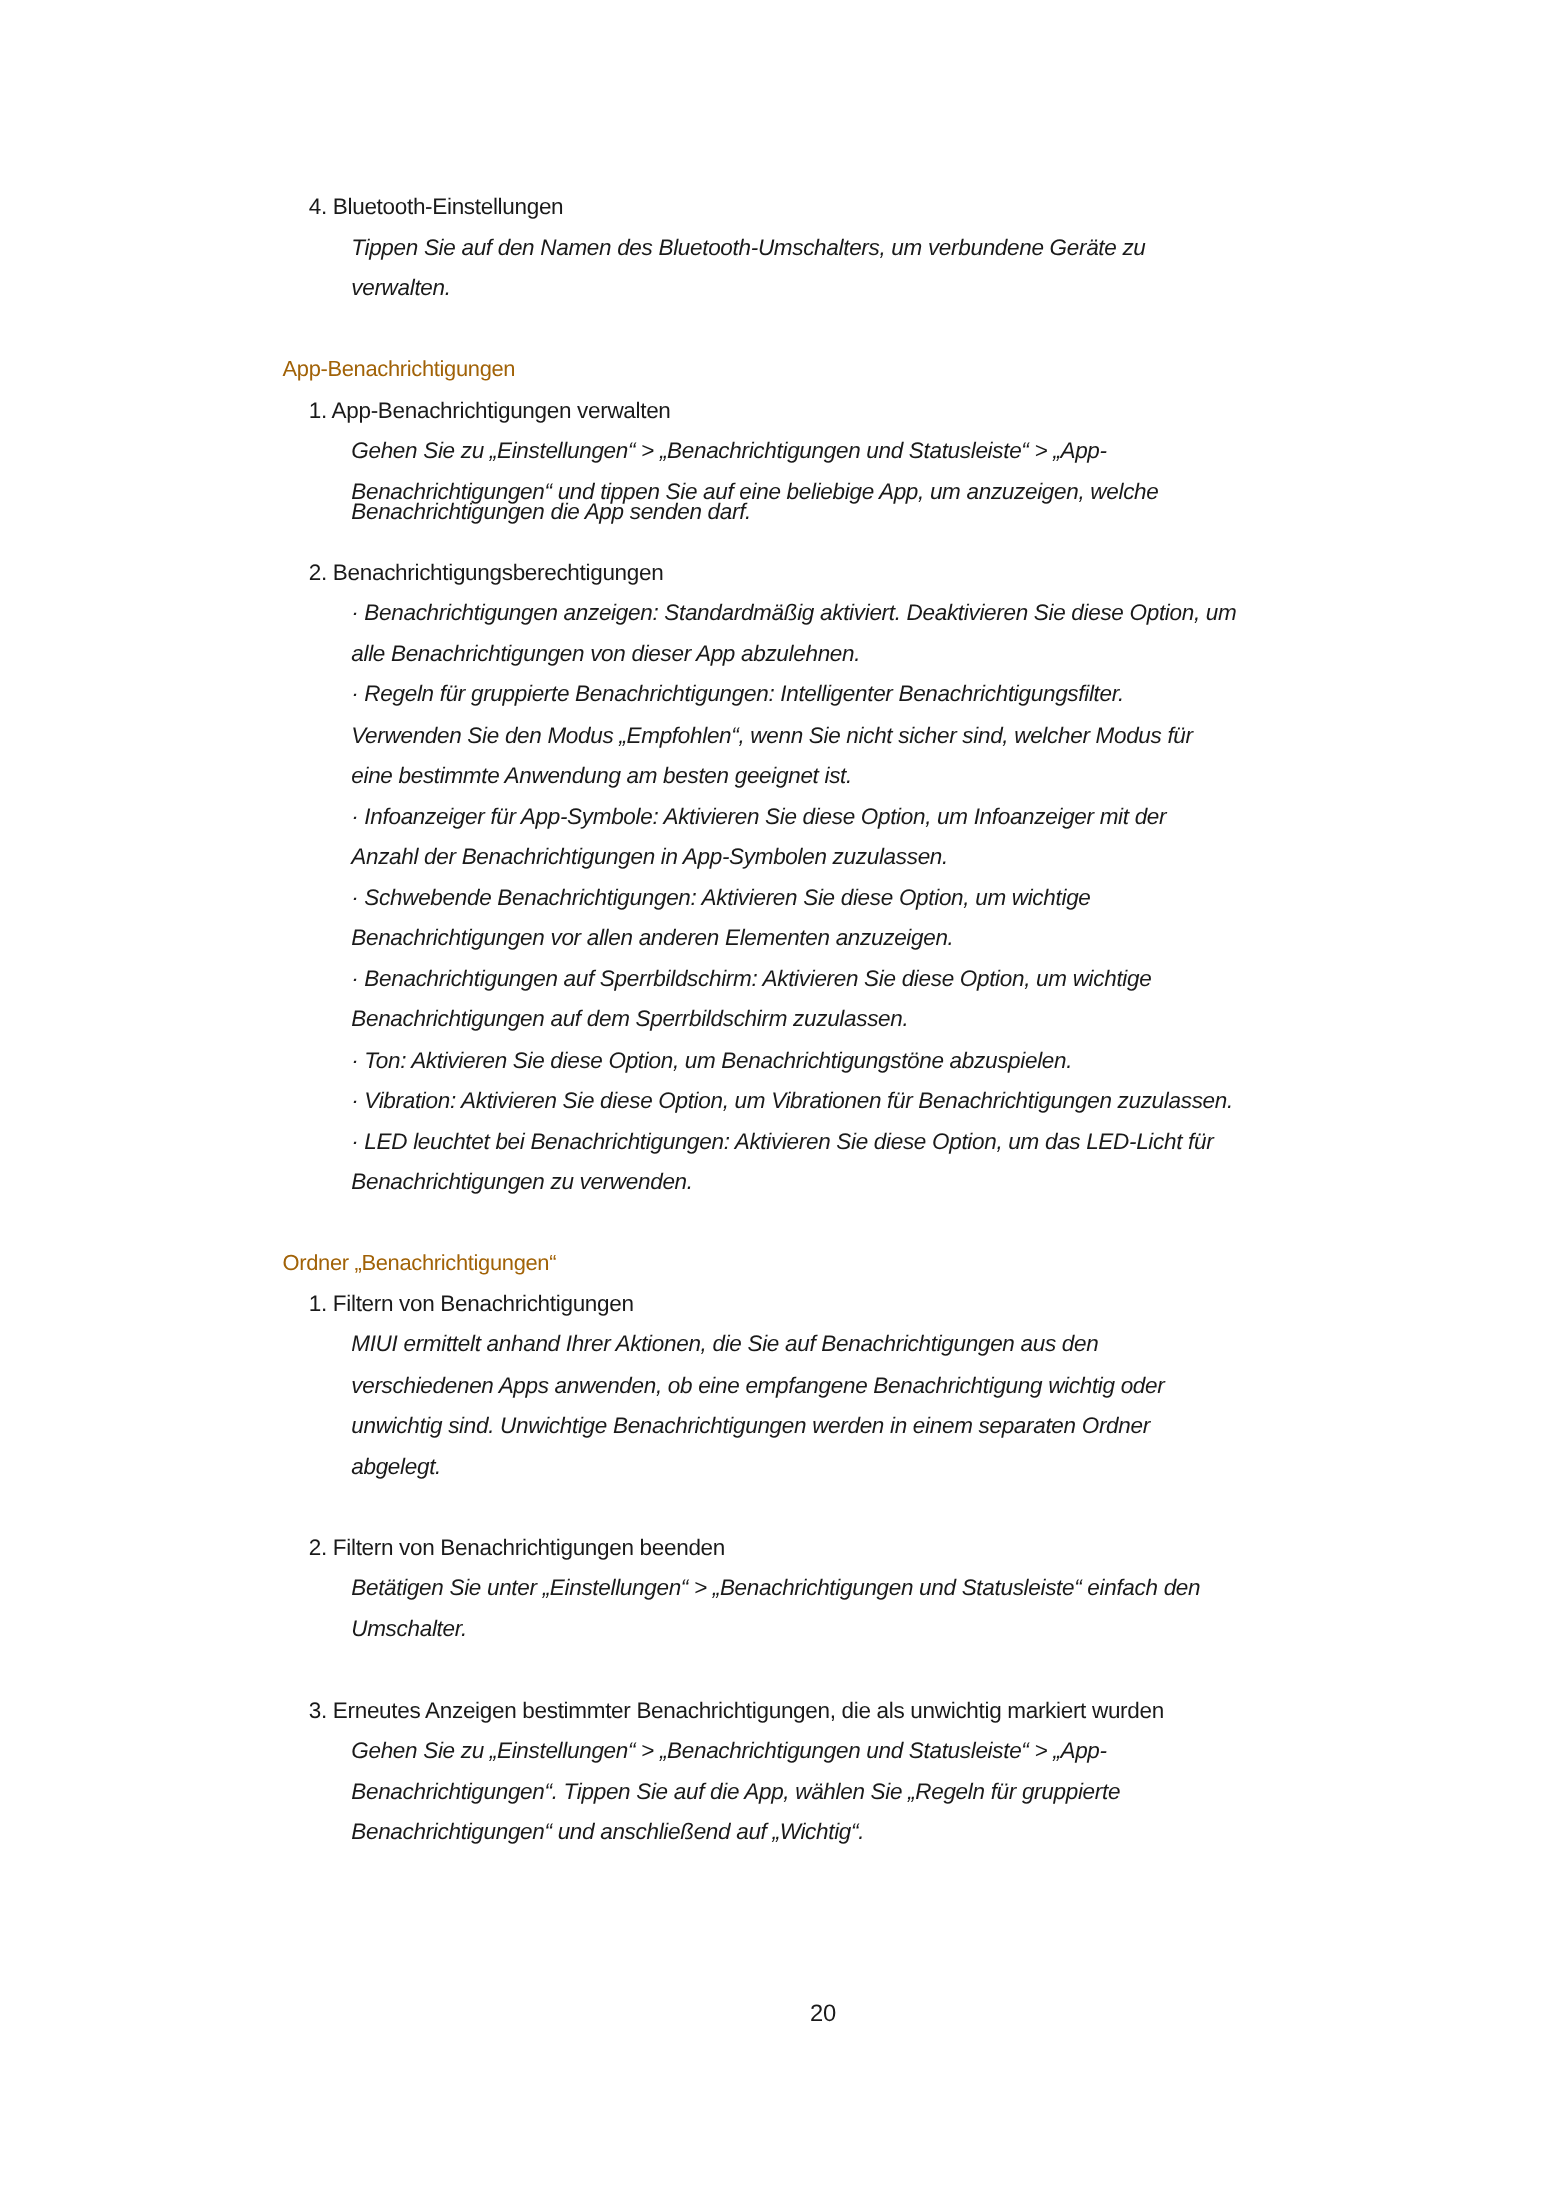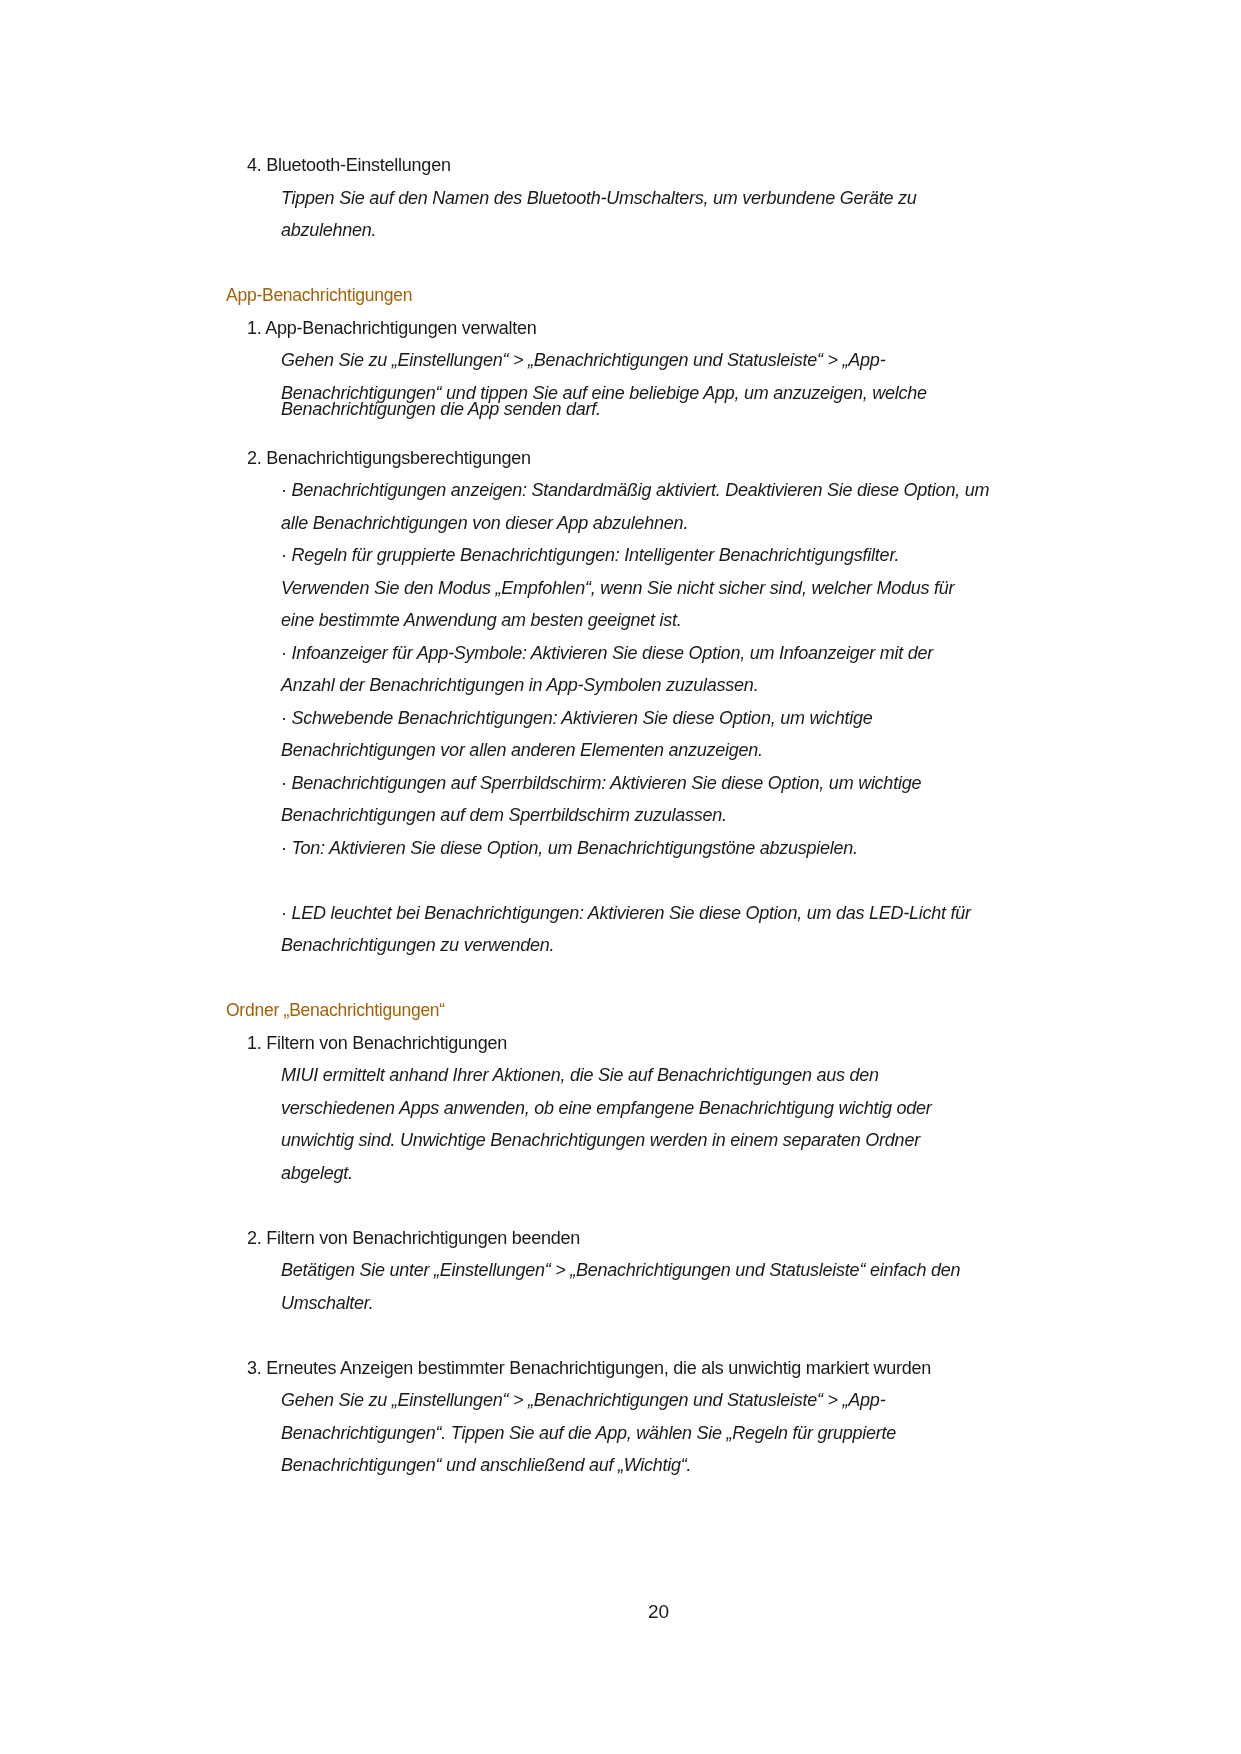--- a/index.html
+++ b/index.html
@@ -41,41 +41,42 @@
       line-height: 24px;
     }
   </style>
 </head>
 <body>
 
 <div class="page">
 
   <div class="line l1" style="top:153px">4. Bluetooth-Einstellungen</div>
   <div class="line l2" style="top:186px">Tippen Sie auf den Namen des Bluetooth-Umschalters, um verbundene Geräte zu</div>
-  <div class="line l2" style="top:218px">abzulehnen.</div>
+  <div class="line l2" style="top:218px">verwalten.</div>
 
   <div class="line h" style="top:283px">App-Benachrichtigungen</div>
   <div class="line l1" style="top:316px">1. App-Benachrichtigungen verwalten</div>
   <div class="line l2" style="top:348px">Gehen Sie zu „Einstellungen“ &gt; „Benachrichtigungen und Statusleiste“ &gt; „App-</div>
   <div class="line l2" style="top:381px">Benachrichtigungen“ und tippen Sie auf eine beliebige App, um anzuzeigen, welche</div>
   <div class="line l2" style="top:397px">Benachrichtigungen die App senden darf.</div>
 
   <div class="line l1" style="top:446px">2. Benachrichtigungsberechtigungen</div>
   <div class="line l2" style="top:478px">· Benachrichtigungen anzeigen: Standardmäßig aktiviert. Deaktivieren Sie diese Option, um</div>
   <div class="line l2" style="top:511px">alle Benachrichtigungen von dieser App abzulehnen.</div>
   <div class="line l2" style="top:543px">· Regeln für gruppierte Benachrichtigungen: Intelligenter Benachrichtigungsfilter.</div>
   <div class="line l2" style="top:576px">Verwenden Sie den Modus „Empfohlen“, wenn Sie nicht sicher sind, welcher Modus für</div>
   <div class="line l2" style="top:641px">· Infoanzeiger für App-Symbole: Aktivieren Sie diese Option, um Infoanzeiger mit der</div>
   <div class="line l2" style="top:608px">eine bestimmte Anwendung am besten geeignet ist.</div>
   <div class="line l2" style="top:673px">Anzahl der Benachrichtigungen in App-Symbolen zuzulassen.</div>
   <div class="line l2" style="top:706px">· Schwebende Benachrichtigungen: Aktivieren Sie diese Option, um wichtige</div>
   <div class="line l2" style="top:738px">Benachrichtigungen vor allen anderen Elementen anzuzeigen.</div>
   <div class="line l2" style="top:771px">· Benachrichtigungen auf Sperrbildschirm: Aktivieren Sie diese Option, um wichtige</div>
   <div class="line l2" style="top:803px">Benachrichtigungen auf dem Sperrbildschirm zuzulassen.</div>
   <div class="line l2" style="top:836px">· Ton: Aktivieren Sie diese Option, um Benachrichtigungstöne abzuspielen.</div>
+  <div class="line l2" style="top:868px">· Vibration: Aktivieren Sie diese Option, um Vibrationen für Benachrichtigungen zuzulassen.</div>
   <div class="line l2" style="top:901px">· LED leuchtet bei Benachrichtigungen: Aktivieren Sie diese Option, um das LED-Licht für</div>
   <div class="line l2" style="top:933px">Benachrichtigungen zu verwenden.</div>
 
   <div class="line h" style="top:998px">Ordner „Benachrichtigungen“</div>
   <div class="line l1" style="top:1031px">1. Filtern von Benachrichtigungen</div>
   <div class="line l2" style="top:1063px">MIUI ermittelt anhand Ihrer Aktionen, die Sie auf Benachrichtigungen aus den</div>
   <div class="line l2" style="top:1096px">verschiedenen Apps anwenden, ob eine empfangene Benachrichtigung wichtig oder</div>
   <div class="line l2" style="top:1128px">unwichtig sind. Unwichtige Benachrichtigungen werden in einem separaten Ordner</div>
   <div class="line l2" style="top:1161px">abgelegt.</div>
 

